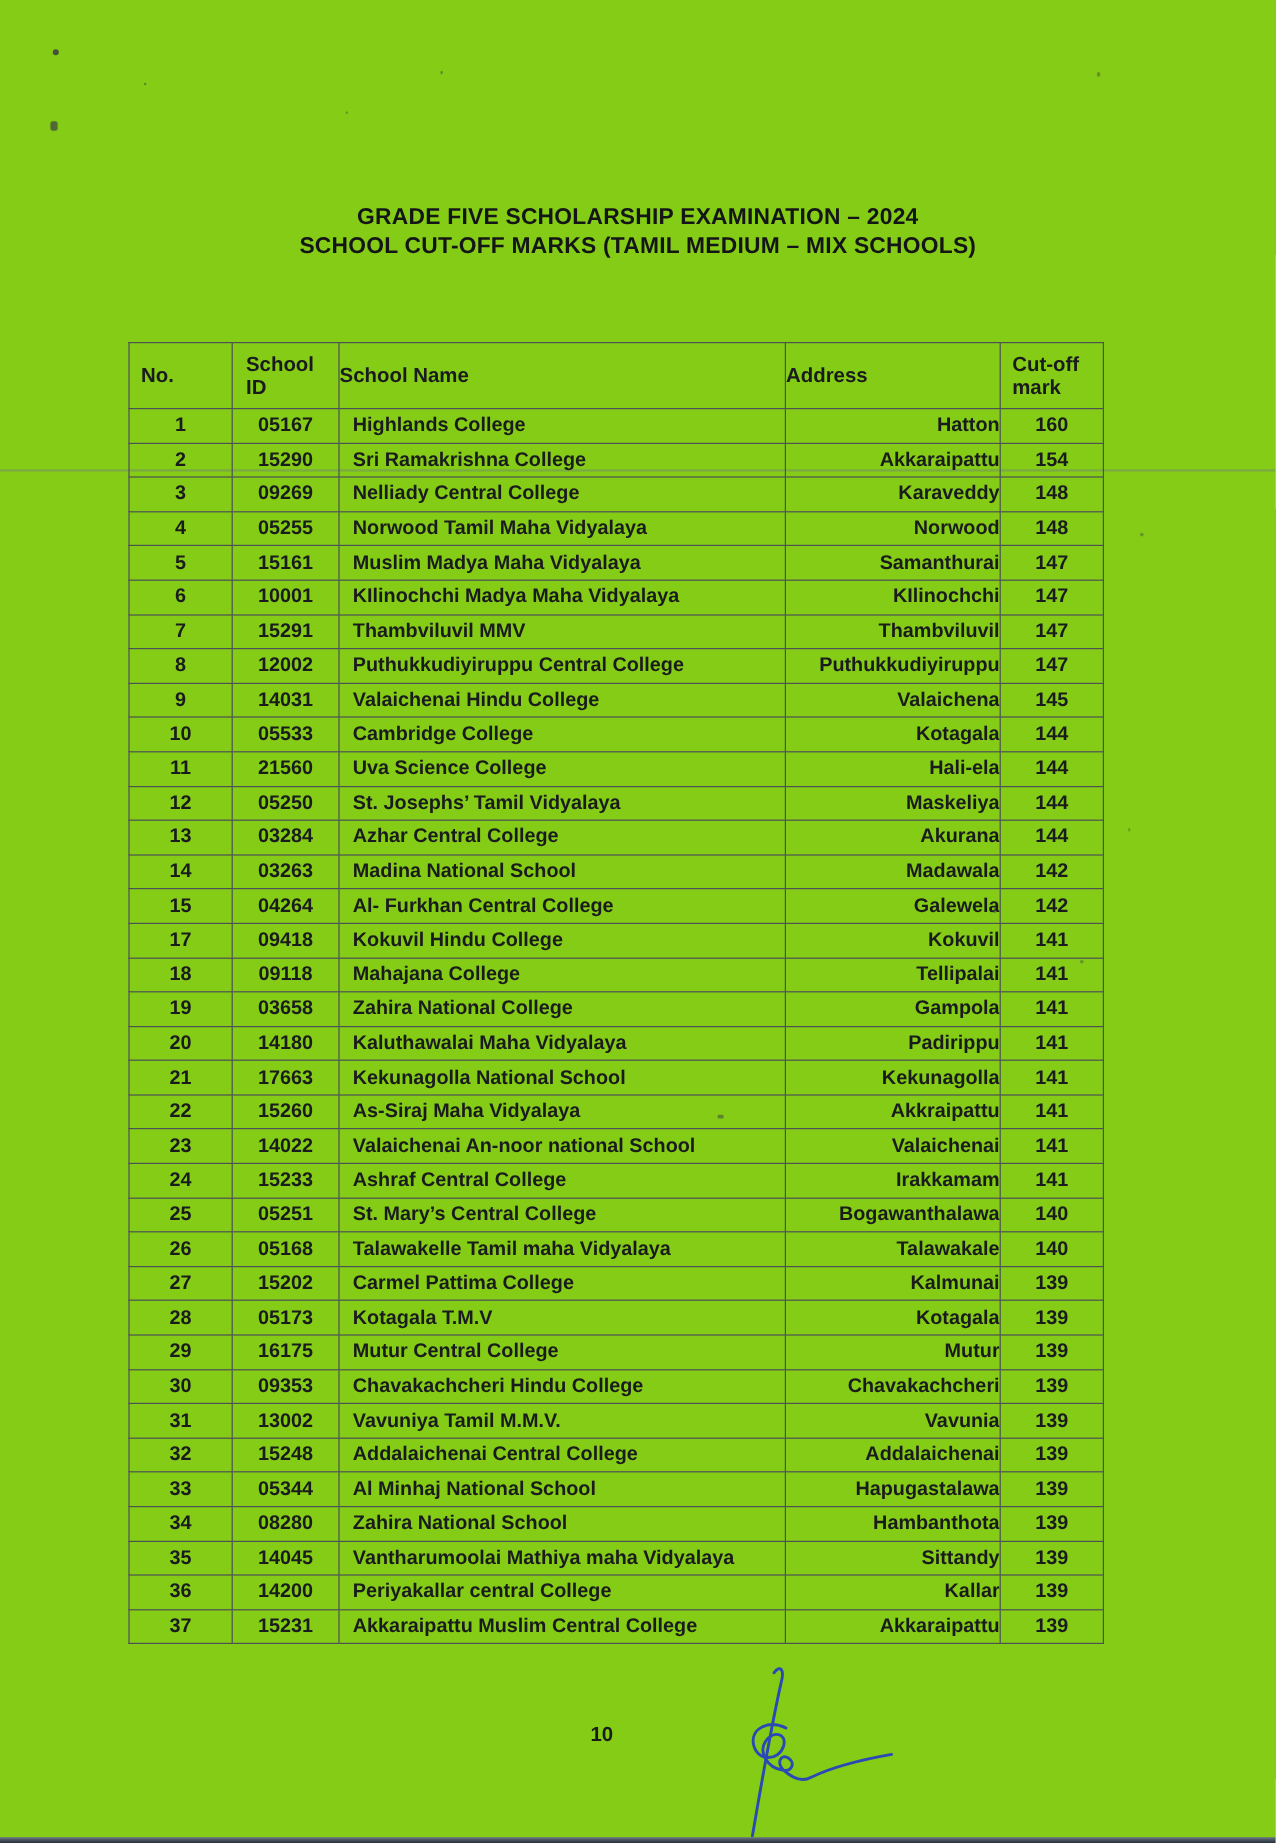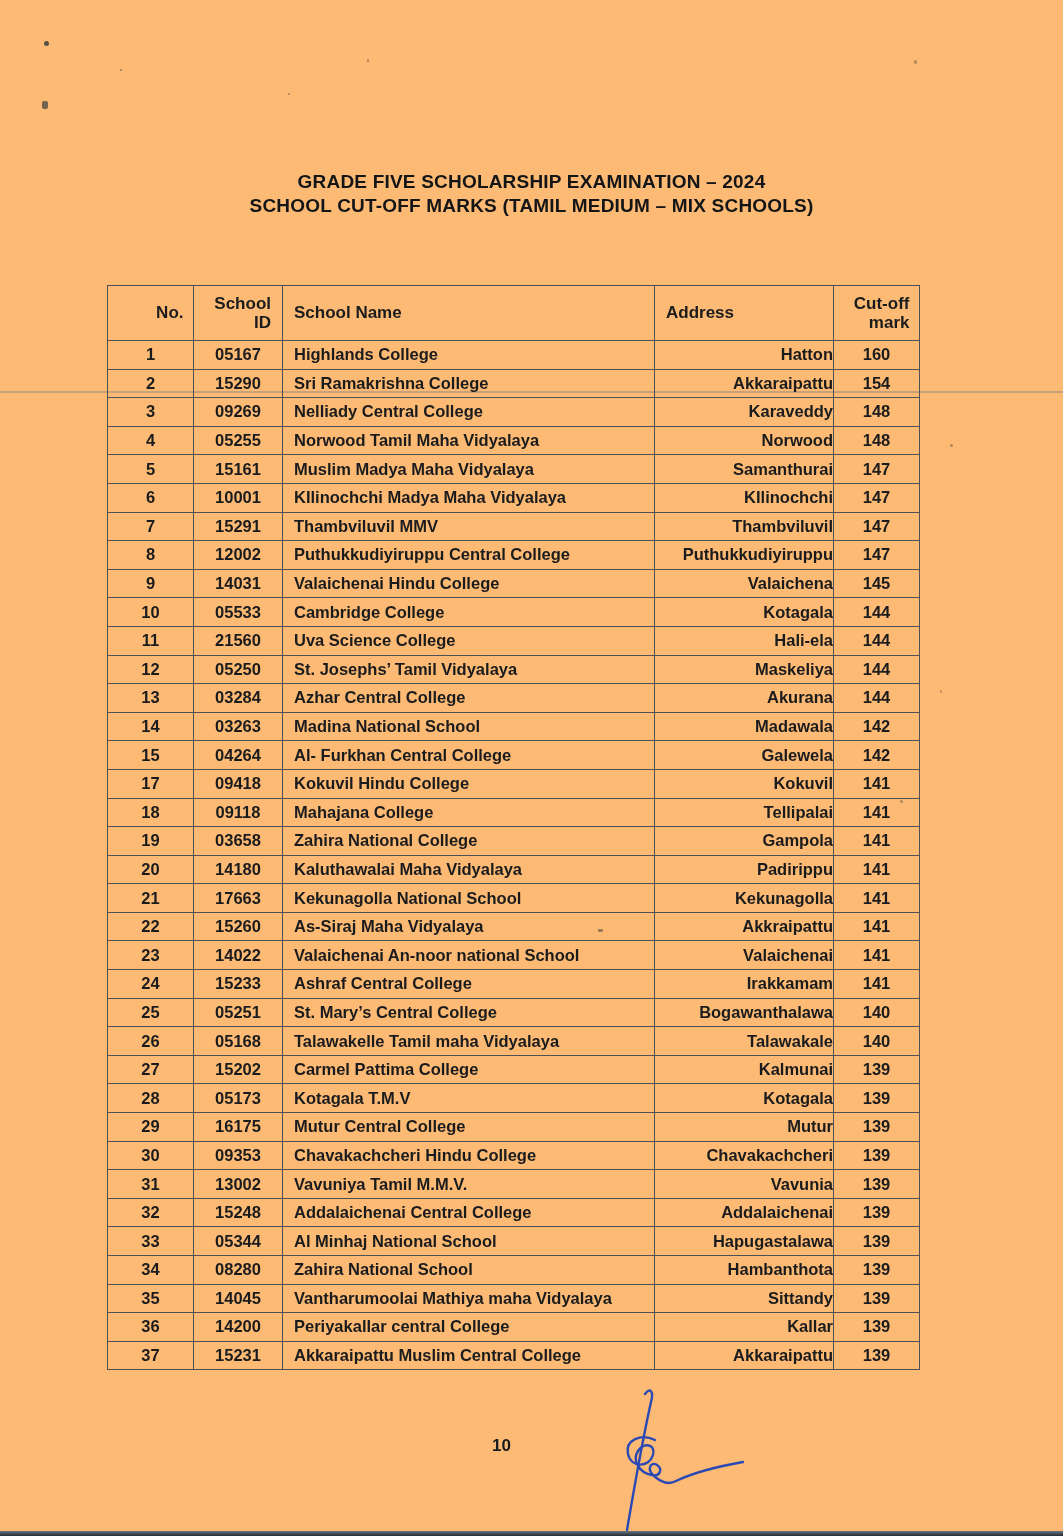--- a/index.html
+++ b/index.html
@@ -1,33 +1,33 @@
 <!DOCTYPE html>
 <html><head>
 <meta charset="utf-8">
 <style>
   * { margin:0; padding:0; box-sizing:border-box; }
   html,body { width:1063px; height:1536px; }
   body { position:relative; background:#ffffff; font-family:"Liberation Sans", sans-serif; overflow:hidden; }
-  .page { position:absolute; inset:0; background:#fdba74; overflow:hidden; }
+  .page { position:absolute; inset:0; background:#84cc16; overflow:hidden; }
 
   .titles { position:absolute; top:171px; left:0; width:100%; text-align:center; color:#141516; z-index:3; }
   .title-line1 { font-size:19px; font-weight:bold; letter-spacing:0.2px; }
   .title-line2 { font-size:19px; font-weight:bold; letter-spacing:0.2px; margin-top:2px; }
 
   .scan-line { position:absolute; left:0; top:391px; width:100%; height:1.5px;
                background:rgba(110,120,132,0.38); z-index:1; }
 
   table.marks { position:absolute; left:107px; top:285px; width:812px;
                 border-collapse:collapse; table-layout:fixed; z-index:2; }
   .marks th, .marks td { border:1.8px solid #4d5156; color:#1a1b1d; overflow:hidden; white-space:nowrap; }
   .marks th { font-size:17px; font-weight:bold; height:55px; line-height:1.12; vertical-align:middle; }
   .marks td { height:28.6px; font-size:16.5px; font-weight:bold; vertical-align:middle; }
-  .hdr-wrap { max-width:66px; margin:0 auto; white-space:normal; text-align:right; }
-  .h-name, .h-addr { text-align:left; padding-left:11px; }
+  .hdr-wrap { max-width:66px; margin:0 auto; white-space:normal; text-align:left; }
+  .h-name, .h-addr { text-align:left; }
   .c-no, .c-id, .c-mark { text-align:center; }
   .c-name { text-align:left; padding-left:11px; }
   .c-addr { text-align:right; padding-left:9px; }
 
   .page-number { position:absolute; left:492px; top:1436px; font-size:17px; font-weight:600; color:#1a1b1d; z-index:3; }
 
   .signature-svg { position:absolute; left:555px; top:1378px; width:230px; height:158px; z-index:4; }
 
   .speck { position:absolute; background:#3a3d40; border-radius:50%; z-index:3; }
   .s1 { left:44px; top:41px; width:5px; height:5px; opacity:.85; }

